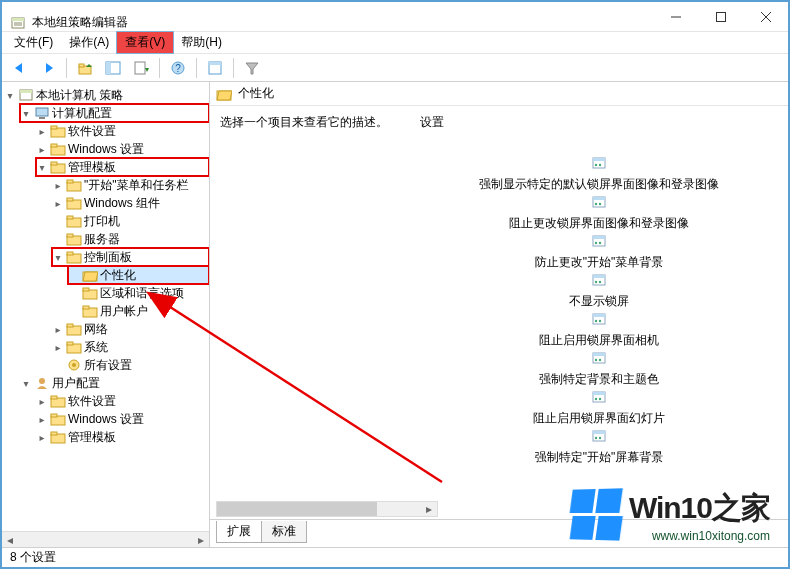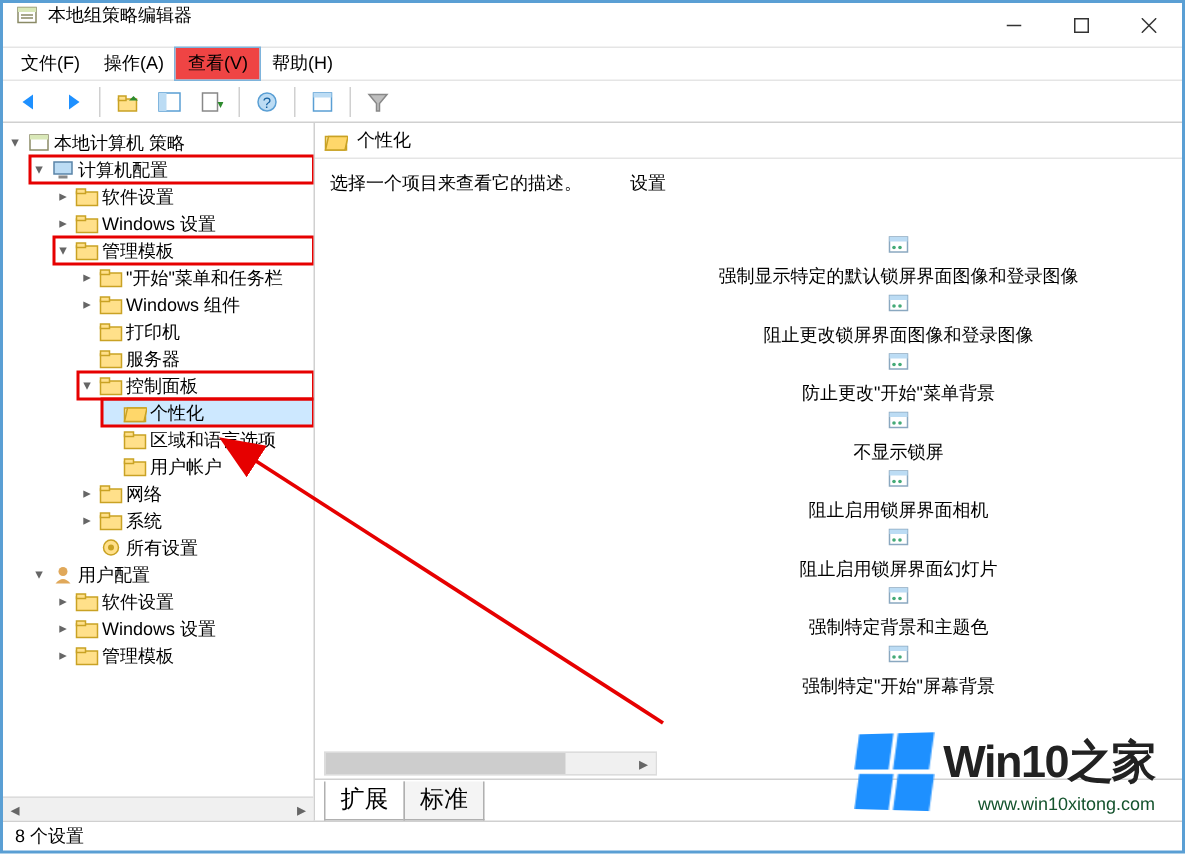--- a/index.html
+++ b/index.html
@@ -13,21 +13,21 @@
     height: 569px;
     overflow: hidden;
     position: relative;
     border: 2px solid #5a9fd4;
   }
   
   .titlebar {
     height: 30px;
     background: #fff;
     display: flex;
-    align-items: flex-start;
+    align-items: flex-end;
     padding: 0 0 0 8px;
     border-bottom: 1px solid #e5e5e5;
   }
   .titlebar .app-icon { width: 16px; height: 16px; margin-right: 6px; }
   .titlebar .title { flex: 1; color: #000; font-size: 12px; }
   .win-controls { display: flex; }
   .win-btn { width: 45px; height: 29px; display:flex; align-items:center; justify-content:center; color:#555;}
   .win-btn svg { display:block; }
   
   .menubar {
@@ -120,21 +120,21 @@
     align-items:flex-start;
     padding:2px 0 0 6px;
     gap:0;
     position:relative;
   }
   .btab {
     border:1px solid #b0b0b0;
     border-top: none;
     background:#f4f4f4;
     padding:2px 10px;
-    font-size:16px;
+    font-size:12px;
     margin-right:-1px;
     position:relative;
     top:-1px;
   }
   .btab.active { background:#fff; }
   
   .statusbar {
     height:20px;
     border-top:1px solid #d0d0d0;
     display:flex; align-items:center;
@@ -585,30 +585,30 @@
                 </svg></span>
               <span>阻止启用锁屏界面相机</span>
             </div>
             <div class="setting-row">
               <span class="setting-icon"><svg width="14" height="14">
                   <rect x="1" y="2" width="12" height="10" fill="#fff" stroke="#8aa8c0"></rect>
                   <rect x="1" y="2" width="12" height="3" fill="#bcdcf4"></rect>
                   <circle cx="4" cy="9" r="1.2" fill="#4a7"></circle>
                   <circle cx="8" cy="9" r="1.2" fill="#4a7"></circle>
                 </svg></span>
+              <span>强制特定背景和主题色</span>
+            </div>
+            <div class="setting-row">
+              <span class="setting-icon"><svg width="14" height="14">
+                  <rect x="1" y="2" width="12" height="10" fill="#fff" stroke="#8aa8c0"></rect>
+                  <rect x="1" y="2" width="12" height="3" fill="#bcdcf4"></rect>
+                  <circle cx="4" cy="9" r="1.2" fill="#4a7"></circle>
+                  <circle cx="8" cy="9" r="1.2" fill="#4a7"></circle>
+                </svg></span>
               <span>阻止启用锁屏界面幻灯片</span>
-            </div>
-            <div class="setting-row">
-              <span class="setting-icon"><svg width="14" height="14">
-                  <rect x="1" y="2" width="12" height="10" fill="#fff" stroke="#8aa8c0"></rect>
-                  <rect x="1" y="2" width="12" height="3" fill="#bcdcf4"></rect>
-                  <circle cx="4" cy="9" r="1.2" fill="#4a7"></circle>
-                  <circle cx="8" cy="9" r="1.2" fill="#4a7"></circle>
-                </svg></span>
-              <span>强制特定背景和主题色</span>
             </div>
             <div class="setting-row">
               <span class="setting-icon"><svg width="14" height="14">
                   <rect x="1" y="2" width="12" height="10" fill="#fff" stroke="#8aa8c0"></rect>
                   <rect x="1" y="2" width="12" height="3" fill="#bcdcf4"></rect>
                   <circle cx="4" cy="9" r="1.2" fill="#4a7"></circle>
                   <circle cx="8" cy="9" r="1.2" fill="#4a7"></circle>
                 </svg></span>
               <span>强制特定"开始"屏幕背景</span>
             </div>

